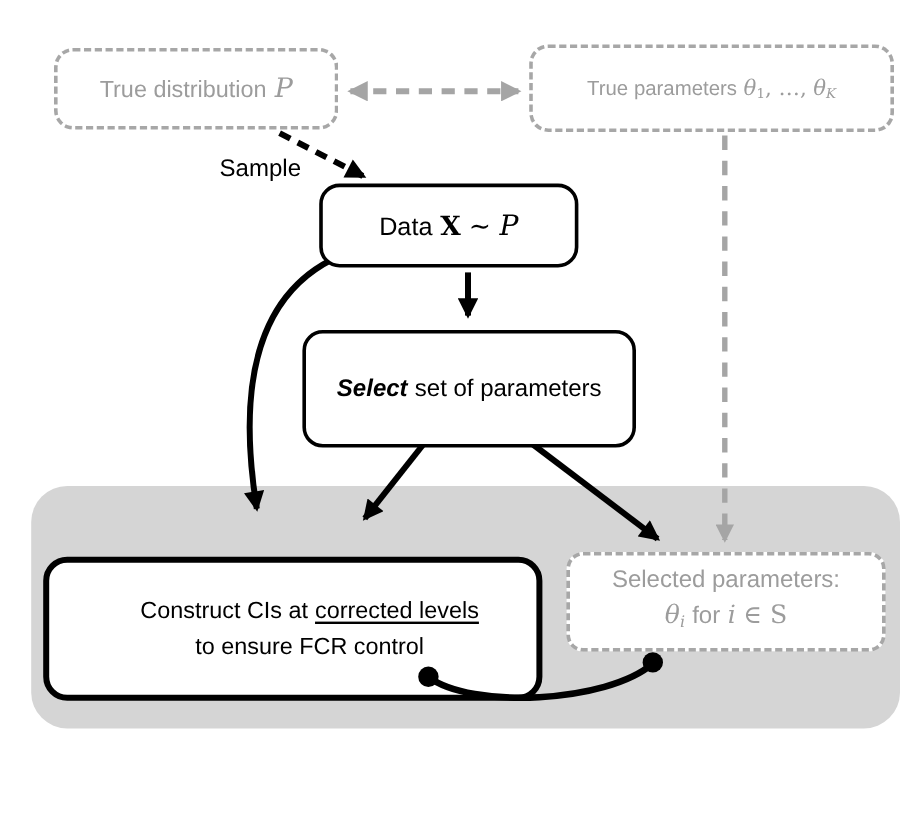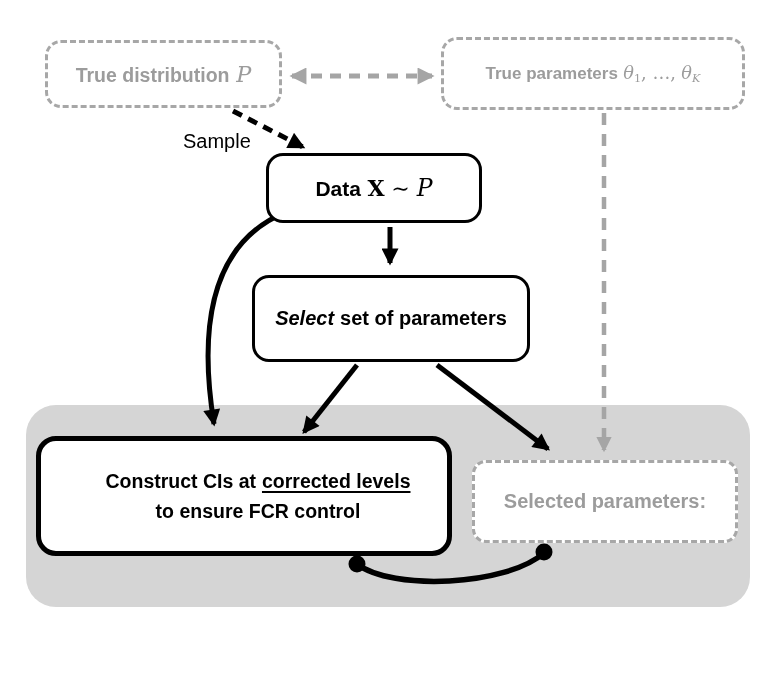--- a/index.html
+++ b/index.html
@@ -3,21 +3,21 @@
 <meta charset="utf-8">
 <style>
   html,body{margin:0;padding:0;background:#fff;}
   #stage{position:relative;width:768px;height:700px;background:#fff;overflow:hidden;
          font-family:"Liberation Sans",sans-serif;}
   .box{position:absolute;box-sizing:border-box;background:#fff;display:flex;
        flex-direction:column;align-items:center;justify-content:center;
        text-align:center;white-space:nowrap;z-index:2;}
   .dashedbox{border:3px dashed #a7a7a7;color:#9c9c9c;}
   .solidbox{border:3.5px solid #000;color:#000;}
-  .sans{font-weight:bold;font-family:"Liberation Sans",sans-serif;}
+  .sans{font-weight:normal;font-family:"Liberation Sans",sans-serif;}
   .sansi{font-weight:bold;font-style:italic;font-family:"Liberation Sans",sans-serif;}
   .m{font-family:"DejaVu Serif","Liberation Serif",serif;font-weight:normal;font-size:1.05em;}
   .mi{font-family:"DejaVu Serif","Liberation Serif",serif;font-style:italic;font-weight:normal;font-size:1.05em;}
   .mb{font-family:"DejaVu Serif","Liberation Serif",serif;font-weight:bold;font-size:1.05em;}
   .sub{font-size:0.66em;vertical-align:-0.24em;}
   .sp{margin-left:0.30em;}
   .u{text-decoration:underline;text-decoration-thickness:2px;text-underline-offset:3px;}
   #panel{position:absolute;left:26px;top:405px;width:724px;height:202px;
          background:#d5d5d5;border-radius:30px;z-index:0;}
   svg.layer{position:absolute;left:0;top:0;z-index:1;pointer-events:none;}
@@ -69,37 +69,40 @@
   </div>
 
   <div class="lbl-sample">Sample</div>
 
   <div class="box solidbox" style="left:266px;top:153px;width:216px;height:70px;border-radius:17px;font-size:21px;">
     <div>
       <span class="sans">Data</span><span class="mb sp">X</span><span class="m sp">∼</span><span class="mi sp" style="font-size:1.12em;">P</span>
     </div>
   </div>
 
-  <div class="box solidbox" style="left:252px;top:275px;width:278px;height:87px;border-radius:17px;font-size:20px;line-height:31px;">
+  <div class="box solidbox" style="left:252px;top:275px;width:278px;height:98px;border-radius:17px;font-size:20px;line-height:31px;">
     <div>
       <span class="sansi">Select</span><span class="sans sp">set of parameters</span>
     </div>
   </div>
 
-  <div class="box" style="left:36px;top:436px;width:416px;height:120px;border:5px solid #000;border-radius:20px;font-size:19.5px;line-height:30px;padding-left:28px;">
+  <div class="box" style="left:36px;top:464px;width:416px;height:120px;border:5px solid #000;border-radius:20px;font-size:19.5px;line-height:30px;padding-left:28px;">
     <div>
       <span class="sans">Construct CIs at</span><span class="sans sp u">corrected levels</span>
     </div>
     <div>
       <span class="sans">to ensure FCR control</span>
     </div>
   </div>
 
   <div class="box dashedbox" style="left:472px;top:460px;width:266px;height:83px;border-radius:14px;font-size:20px;line-height:29px;">
     <div class="sans">Selected parameters:</div>
+    <div>
+      <span class="mi">θ</span><span class="mi sub">i</span><span class="sans sp">for</span><span class="mi sp">i</span><span class="m sp">∈ S</span>
+    </div>
   </div>
 
   <svg class="layer top" width="768" height="700" viewBox="0 0 768 700">
     <path d="M 357 564 C 392 591 506 586 544 553" fill="none" stroke="#000" stroke-width="5.5"></path>
     <circle cx="357" cy="564" r="8.5" fill="#000"></circle>
     <circle cx="544" cy="552" r="8.5" fill="#000"></circle>
   </svg>
 
 </div>
 

